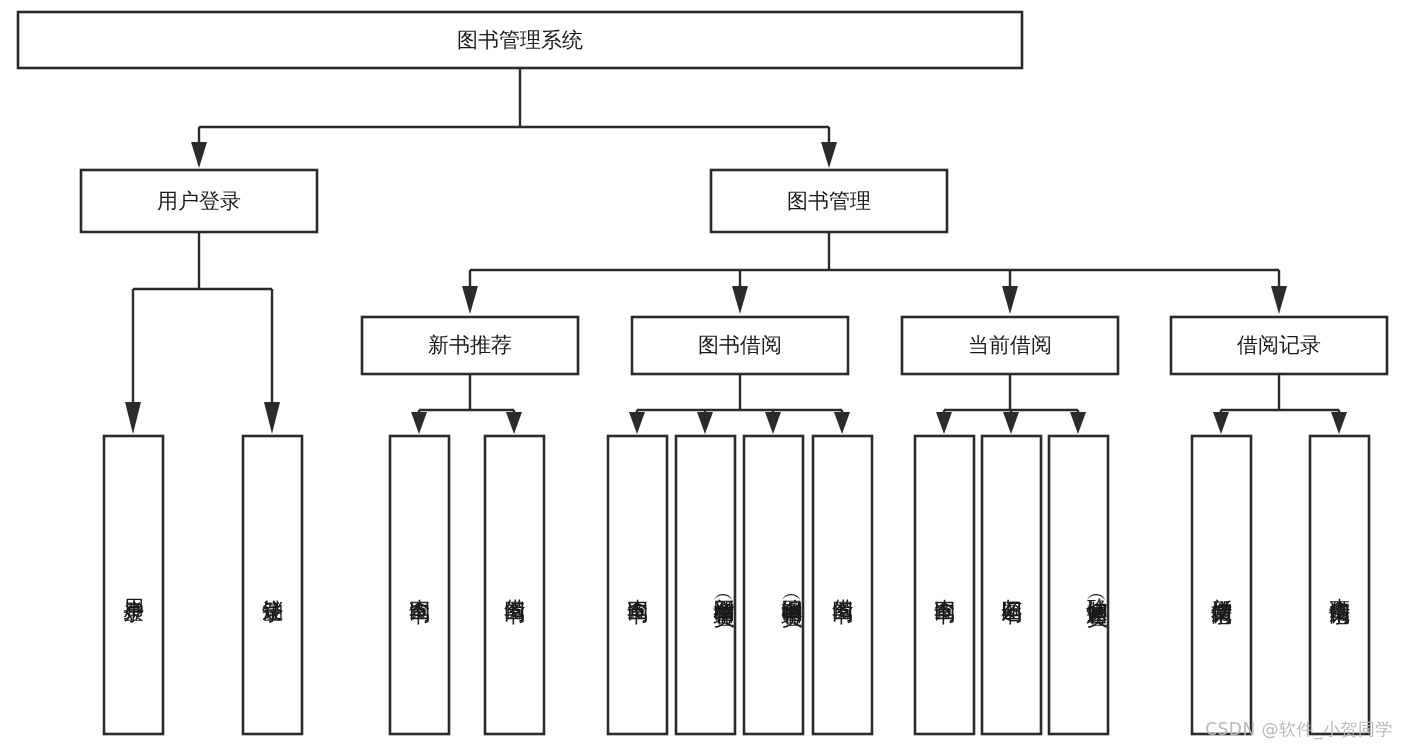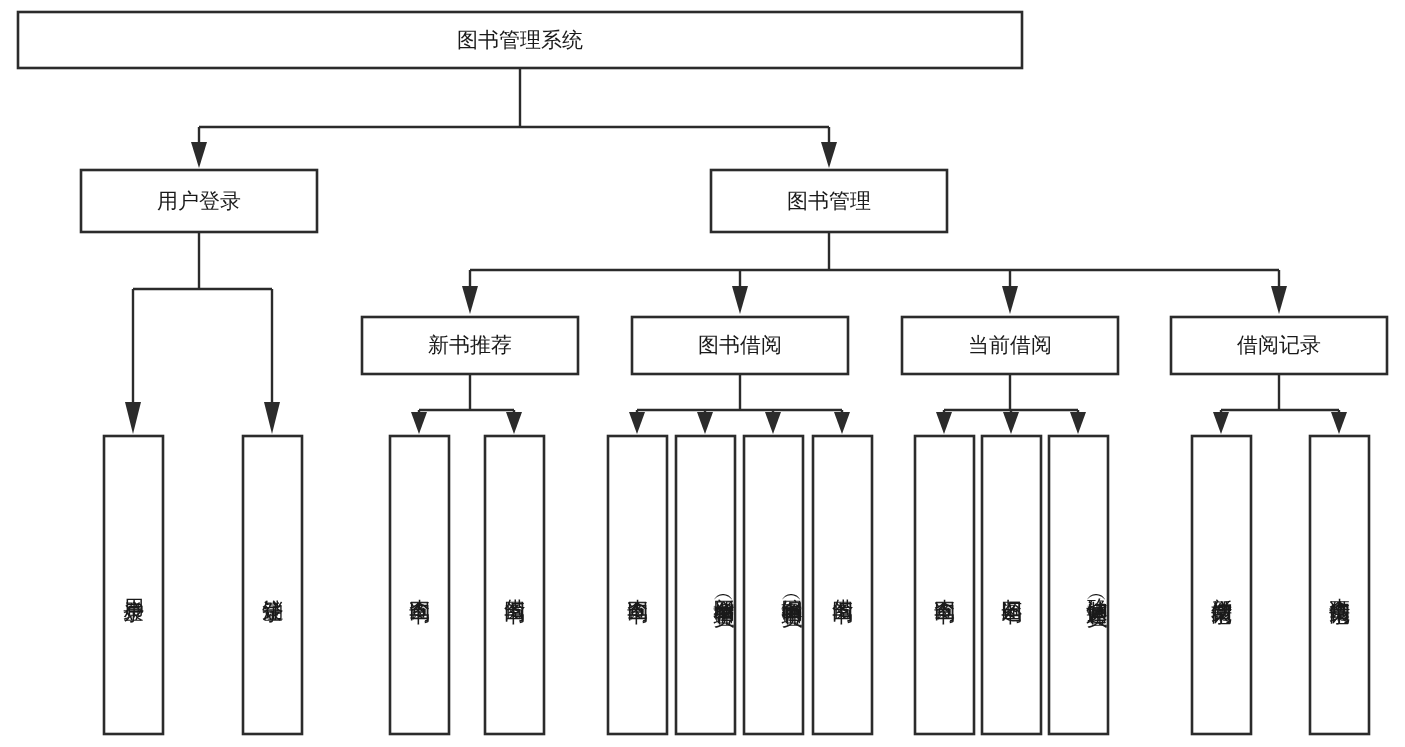--- a/index.html
+++ b/index.html
@@ -231,14 +231,15 @@
   <div class="vlabel" style="left:744px; top:442px; width:59px; height:292px; display:flex; align-items:flex-start; justify-content:center;">编辑图书（管理员）</div>
   <div class="vlabel" style="left:813px; top:436px; width:59px; height:298px; display:flex; align-items:center; justify-content:center;">借阅图书</div>
 
   <div class="vlabel" style="left:915px; top:436px; width:59px; height:298px; display:flex; align-items:center; justify-content:center;">查询图书</div>
   <div class="vlabel" style="left:982px; top:436px; width:59px; height:298px; display:flex; align-items:center; justify-content:center;">归还图书</div>
   <div class="vlabel" style="left:1049px; top:442px; width:59px; height:292px; display:flex; align-items:flex-start; justify-content:center;">确认归还（管理员）</div>
 
   <div class="vlabel" style="left:1192px; top:436px; width:59px; height:298px; display:flex; align-items:center; justify-content:center;">新增借阅记录</div>
   <div class="vlabel" style="left:1310px; top:436px; width:59px; height:298px; display:flex; align-items:center; justify-content:center;">查询借阅记录</div>
 
+  <div class="watermark">CSDN @软件_小贺同学</div>
 
 </div>
 
 </body></html>

